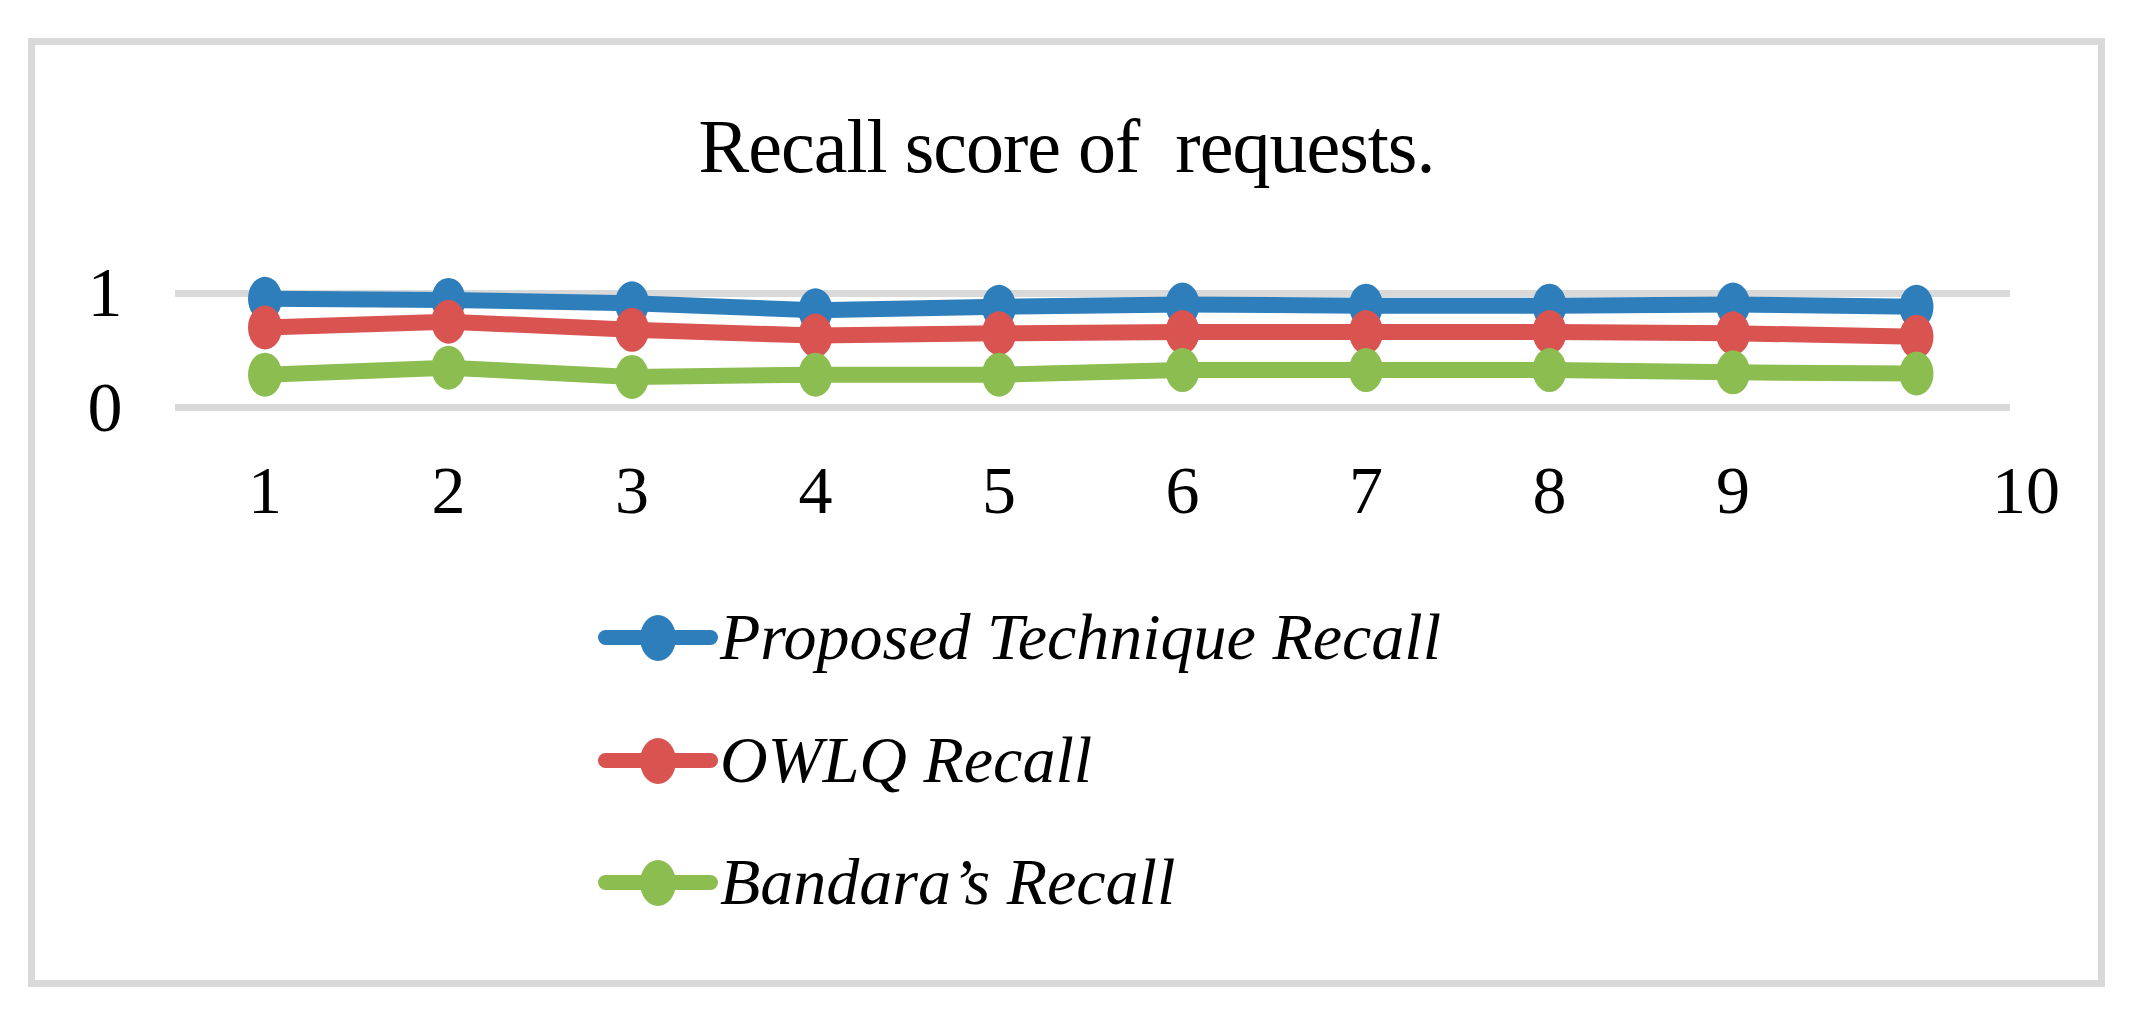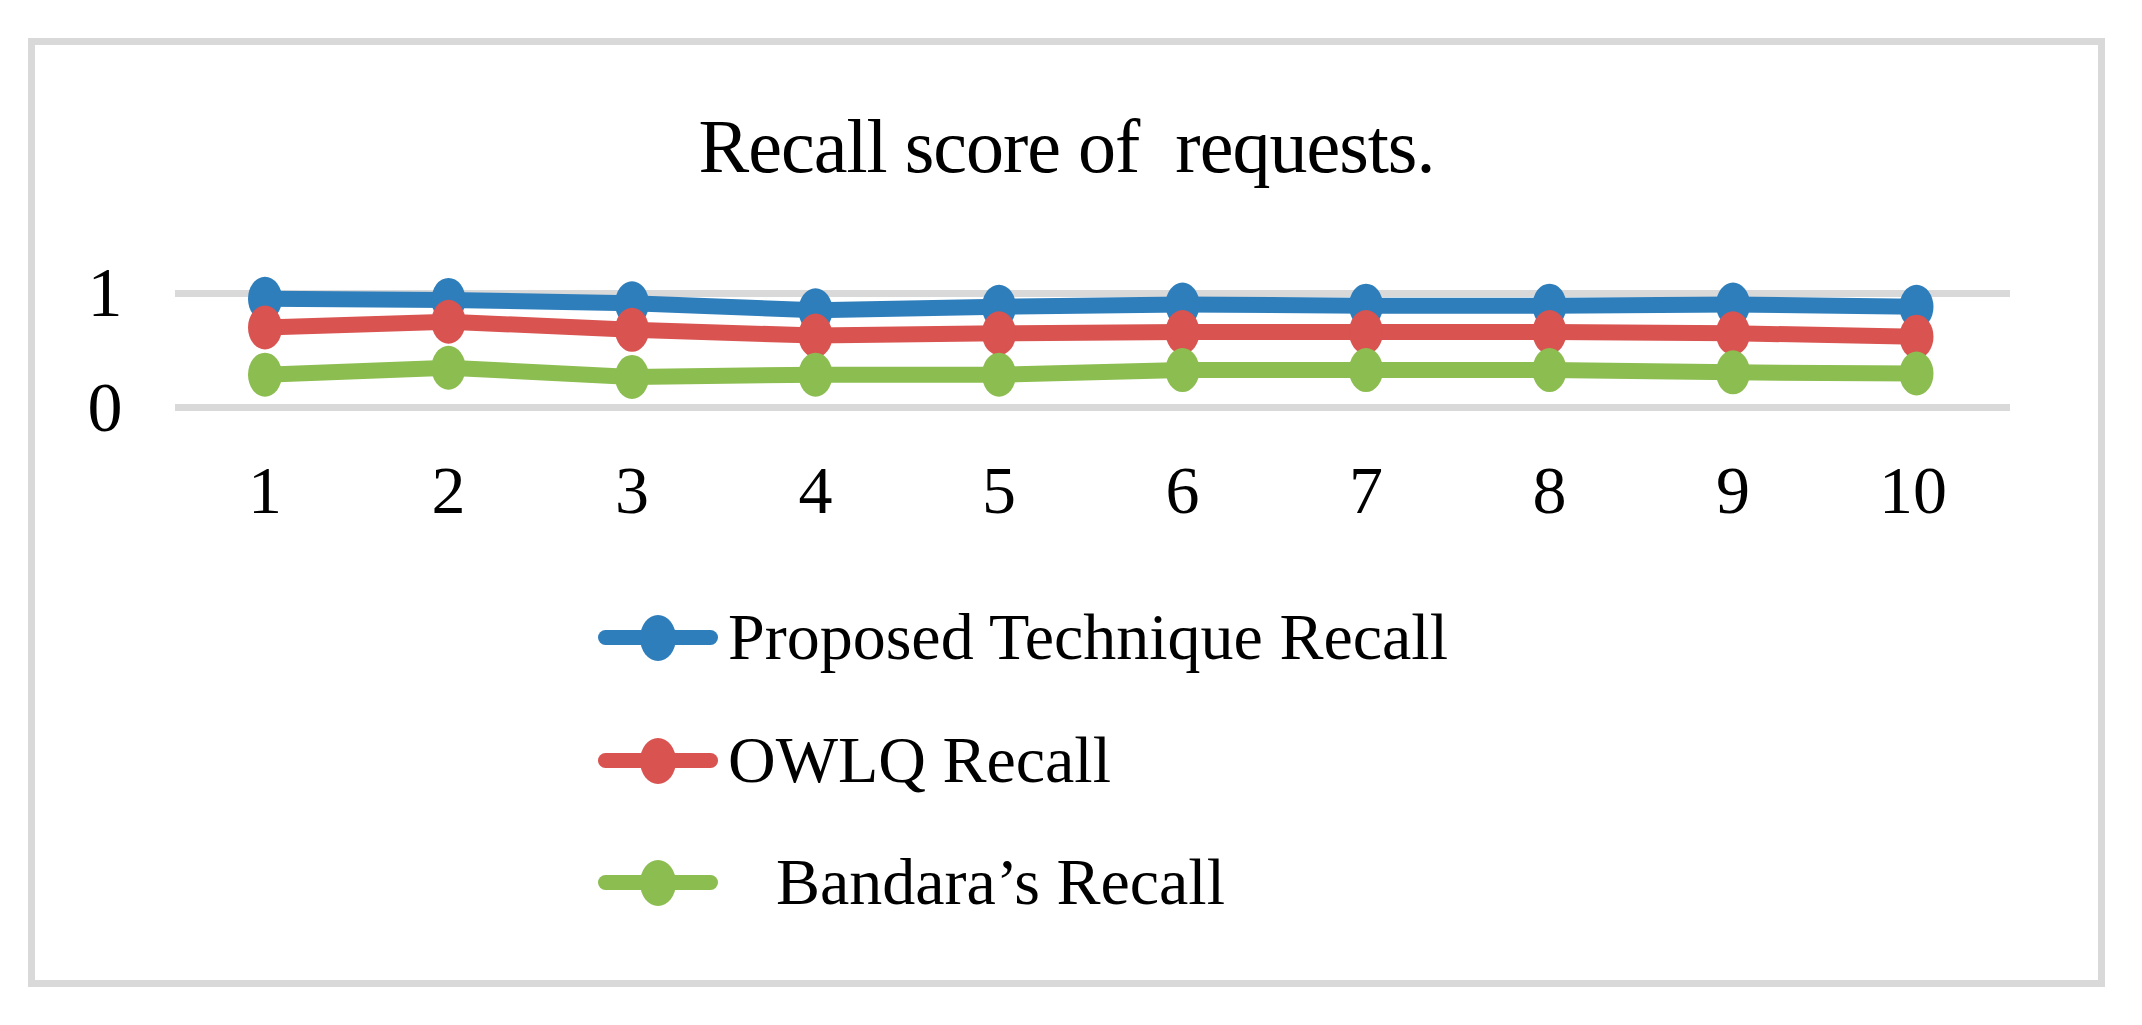--- a/index.html
+++ b/index.html
@@ -91,24 +91,25 @@
     width: 120px; height: 15px;
     border-radius: 8px;
   }
   .legend-marker {
     position: absolute;
     left: 42px; top: 23px;
     width: 36px; height: 46px;
     border-radius: 50%;
   }
   .legend-label {
-    margin-left: 10px;
+    margin-left: 2px;
     font-size: 66px;
     line-height: 90px;
     white-space: nowrap;
+    font-style: italic;
   }
 </style>
 </head>
 <body>
 
 <div class="stage">
   <div class="chart-frame"></div>
 
   <div class="chart-title">Recall score of  requests.</div>
 
@@ -157,39 +158,39 @@
   <div id="xlabels">
       <div class="x-tick" style="left: 220px;">1</div>
       <div class="x-tick" style="left: 403.5px;">2</div>
       <div class="x-tick" style="left: 587px;">3</div>
       <div class="x-tick" style="left: 770.5px;">4</div>
       <div class="x-tick" style="left: 954px;">5</div>
       <div class="x-tick" style="left: 1137.5px;">6</div>
       <div class="x-tick" style="left: 1321px;">7</div>
       <div class="x-tick" style="left: 1504.5px;">8</div>
       <div class="x-tick" style="left: 1688px;">9</div>
-      <div class="x-tick" style="left: 1868px; font-family: Liberation Serif, serif;">10</div>
+      <div class="x-tick" style="left: 1981px; font-family: Liberation Serif, serif;">10</div>
     </div>
 
   <div class="legend" id="legend">
       <div class="legend-row" style="top: 592px;">
         <span class="legend-key">
           <span class="legend-line" style="background: rgb(46, 126, 188);"></span>
           <span class="legend-marker" style="background: rgb(46, 126, 188);"></span>
         </span>
         <span class="legend-label">Proposed Technique Recall</span>
       </div>
       <div class="legend-row" style="top: 715px; justify-content: space-between;">
         <span class="legend-key">
           <span class="legend-line" style="background: rgb(217, 83, 80);"></span>
           <span class="legend-marker" style="background: rgb(217, 83, 80);"></span>
         </span>
         <span class="legend-label">OWLQ Recall</span>
       </div>
-      <div class="legend-row" style="top: 837px; gap: 48px;">
+      <div class="legend-row" style="top: 837px;">
         <span class="legend-key">
           <span class="legend-line" style="background: rgb(140, 189, 80);"></span>
           <span class="legend-marker" style="background: rgb(140, 189, 80);"></span>
         </span>
         <span class="legend-label">Bandara’s Recall</span>
       </div>
     </div>
 </div>
 
 </body></html>

